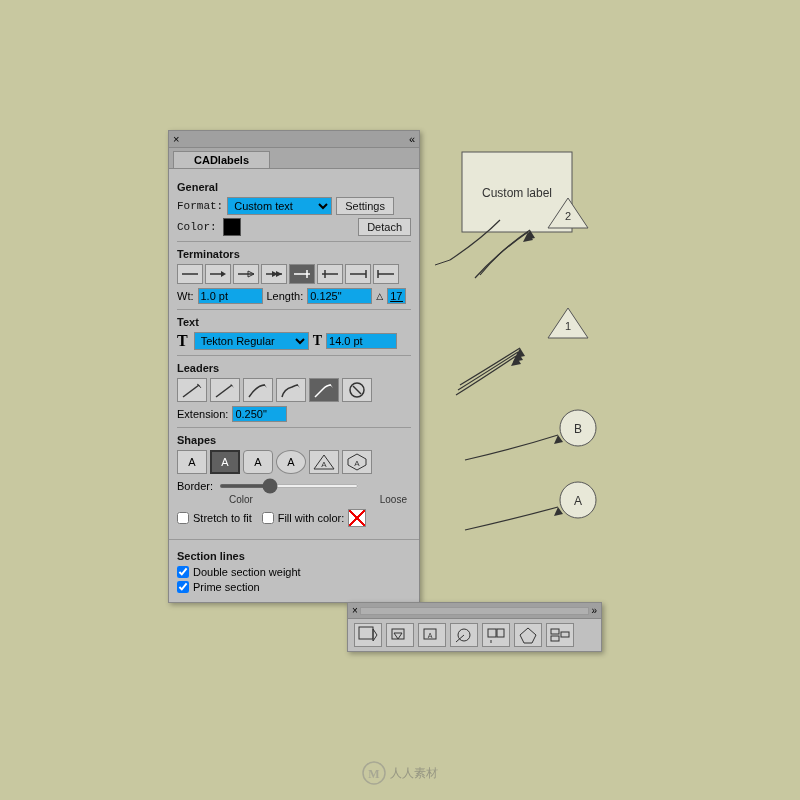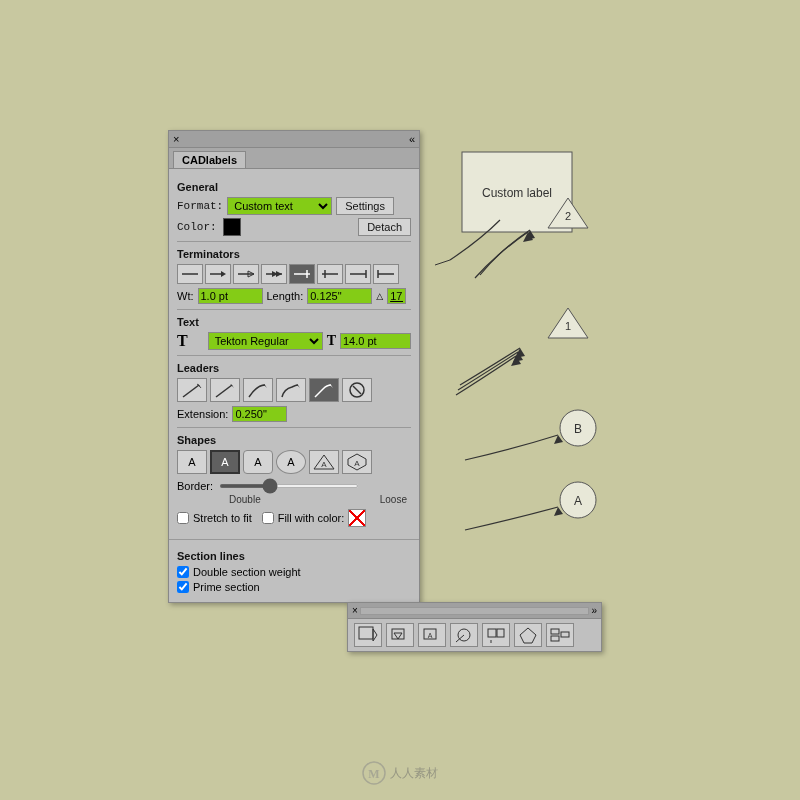--- a/index.html
+++ b/index.html
@@ -29,21 +29,21 @@
       padding: 2px 4px;
       display: flex;
       align-items: center;
       justify-content: space-between;
       border-bottom: 1px solid #888;
     }
     .panel-tab {
       background: #c0c0c0;
       border: 1px solid #888;
       border-bottom: none;
-      padding: 2px 8px;
+      padding: 2px 20px;
       font-size: 11px;
       font-weight: bold;
       display: inline-block;
     }
 
     .panel-tabs-row {
       background: #a8a8a8;
       padding: 3px 4px 0 4px;
       border-bottom: 1px solid #888;
       display: flex;
@@ -70,21 +70,21 @@
     }
 
     .field-label {
       font-size: 11px;
       color: #111;
       min-width: 42px;
       font-family: Liberation Mono, monospace;
     }
 
     select, input[type="text"] {
-      background: #84cc16;
+      background: #0ea5e9;
       border: 1px solid #888;
       font-size: 11px;
       padding: 1px 2px;
     }
 
     .format-select {
       width: 105px;
     }
 
     .btn {
@@ -150,21 +150,20 @@
 
     
     .font-T {
       font-size: 16px;
       font-weight: bold;
       font-family: serif;
       margin-right: 2px;
     }
     .font-select {
       width: 115px;
-      margin-left: 14px;
     }
     .font-size-input {
       width: 71px;
     }
 
     
     .leader-grid {
       display: flex;
       gap: 3px;
       margin-bottom: 4px;
@@ -556,21 +555,21 @@
             <text x="11" y="13" text-anchor="middle" font-size="8" fill="#333">A</text>
           </svg>
       </div>
     </div>
 
     <div class="slider-row">
       <span>Border:</span>
       <input type="range" min="0" max="100" value="35" style="">
     </div>
     <div class="slider-labels">
-      <span>Double</span>
+      <span>Color</span>
       <span>Loose</span>
     </div>
 
     <div class="row">
       <div class="check-row">
         <input type="checkbox" style="">
         <span>Stretch to fit</span>
       </div>
       <div class="check-row" style="margin-left:6px;">
         <input type="checkbox" style="">

